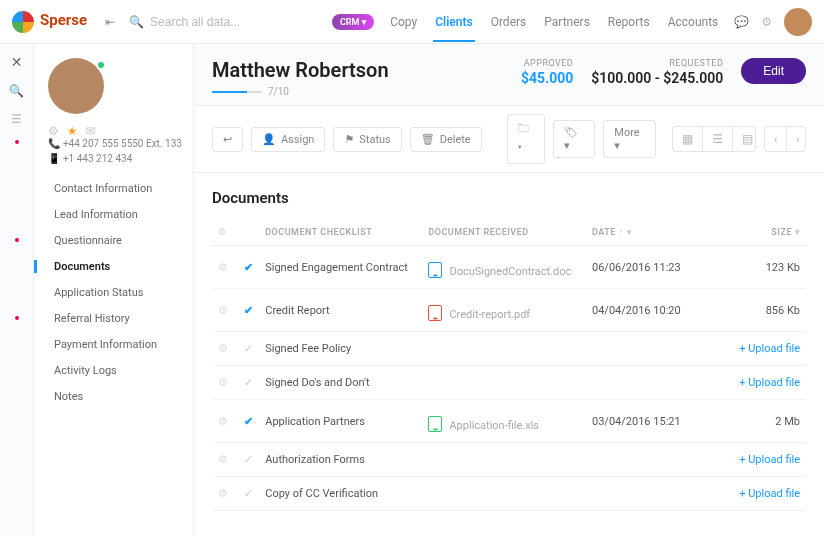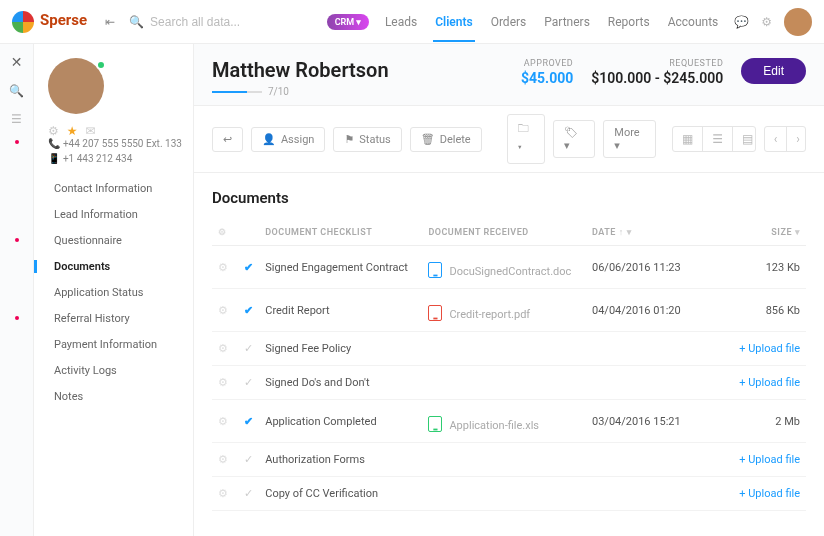--- a/index.html
+++ b/index.html
@@ -77,21 +77,21 @@
     <span class="logo-circle"></span>
     <span>Sperse</span>
   </div>
   <span class="menu-icon">⇤</span>
   <div class="search-wrap">
     <span>🔍</span>
     <input class="search-input" placeholder="Search all data..." style="">
   </div>
   <div class="nav">
     <span class="crm-pill">CRM ▾</span>
-    <span class="nav-item">Leads</span>
+    <span class="nav-item">Copy</span>
     <span class="nav-item active">Clients</span>
     <span class="nav-item">Orders</span>
     <span class="nav-item">Partners</span>
     <span class="nav-item">Reports</span>
     <span class="nav-item">Accounts</span>
   </div>
   <div class="top-right">
     <span class="icon">💬</span>
     <span class="icon">⚙</span>
     <span class="avatar"></span>
@@ -214,21 +214,21 @@
             <tr>
               <td><span class="gear">⚙</span></td>
               <td><span class="check">✔</span></td>
               <td>Credit Report</td>
               <td>
                 <div class="file">
                   <span class="file-ico red">▂</span>
                   <span>Credit-report.pdf</span>
                 </div>
               </td>
-              <td>04/04/2016 01:20</td>
+              <td>04/04/2016 10:20</td>
               <td><span>856 Kb</span></td>
             </tr>
             <tr>
               <td><span class="gear">⚙</span></td>
               <td><span class="uncheck">✓</span></td>
               <td>Signed Fee Policy</td>
               <td></td>
               <td></td>
               <td><span class="upload">+ Upload file</span></td>
             </tr>
@@ -236,21 +236,21 @@
               <td><span class="gear">⚙</span></td>
               <td><span class="uncheck">✓</span></td>
               <td>Signed Do's and Don't</td>
               <td></td>
               <td></td>
               <td><span class="upload">+ Upload file</span></td>
             </tr>
             <tr>
               <td><span class="gear">⚙</span></td>
               <td><span class="check">✔</span></td>
-              <td>Application Completed</td>
+              <td>Application Partners</td>
               <td>
                 <div class="file">
                   <span class="file-ico green">▂</span>
                   <span>Application-file.xls</span>
                 </div>
               </td>
               <td>03/04/2016 15:21</td>
               <td><span>2 Mb</span></td>
             </tr>
             <tr>

